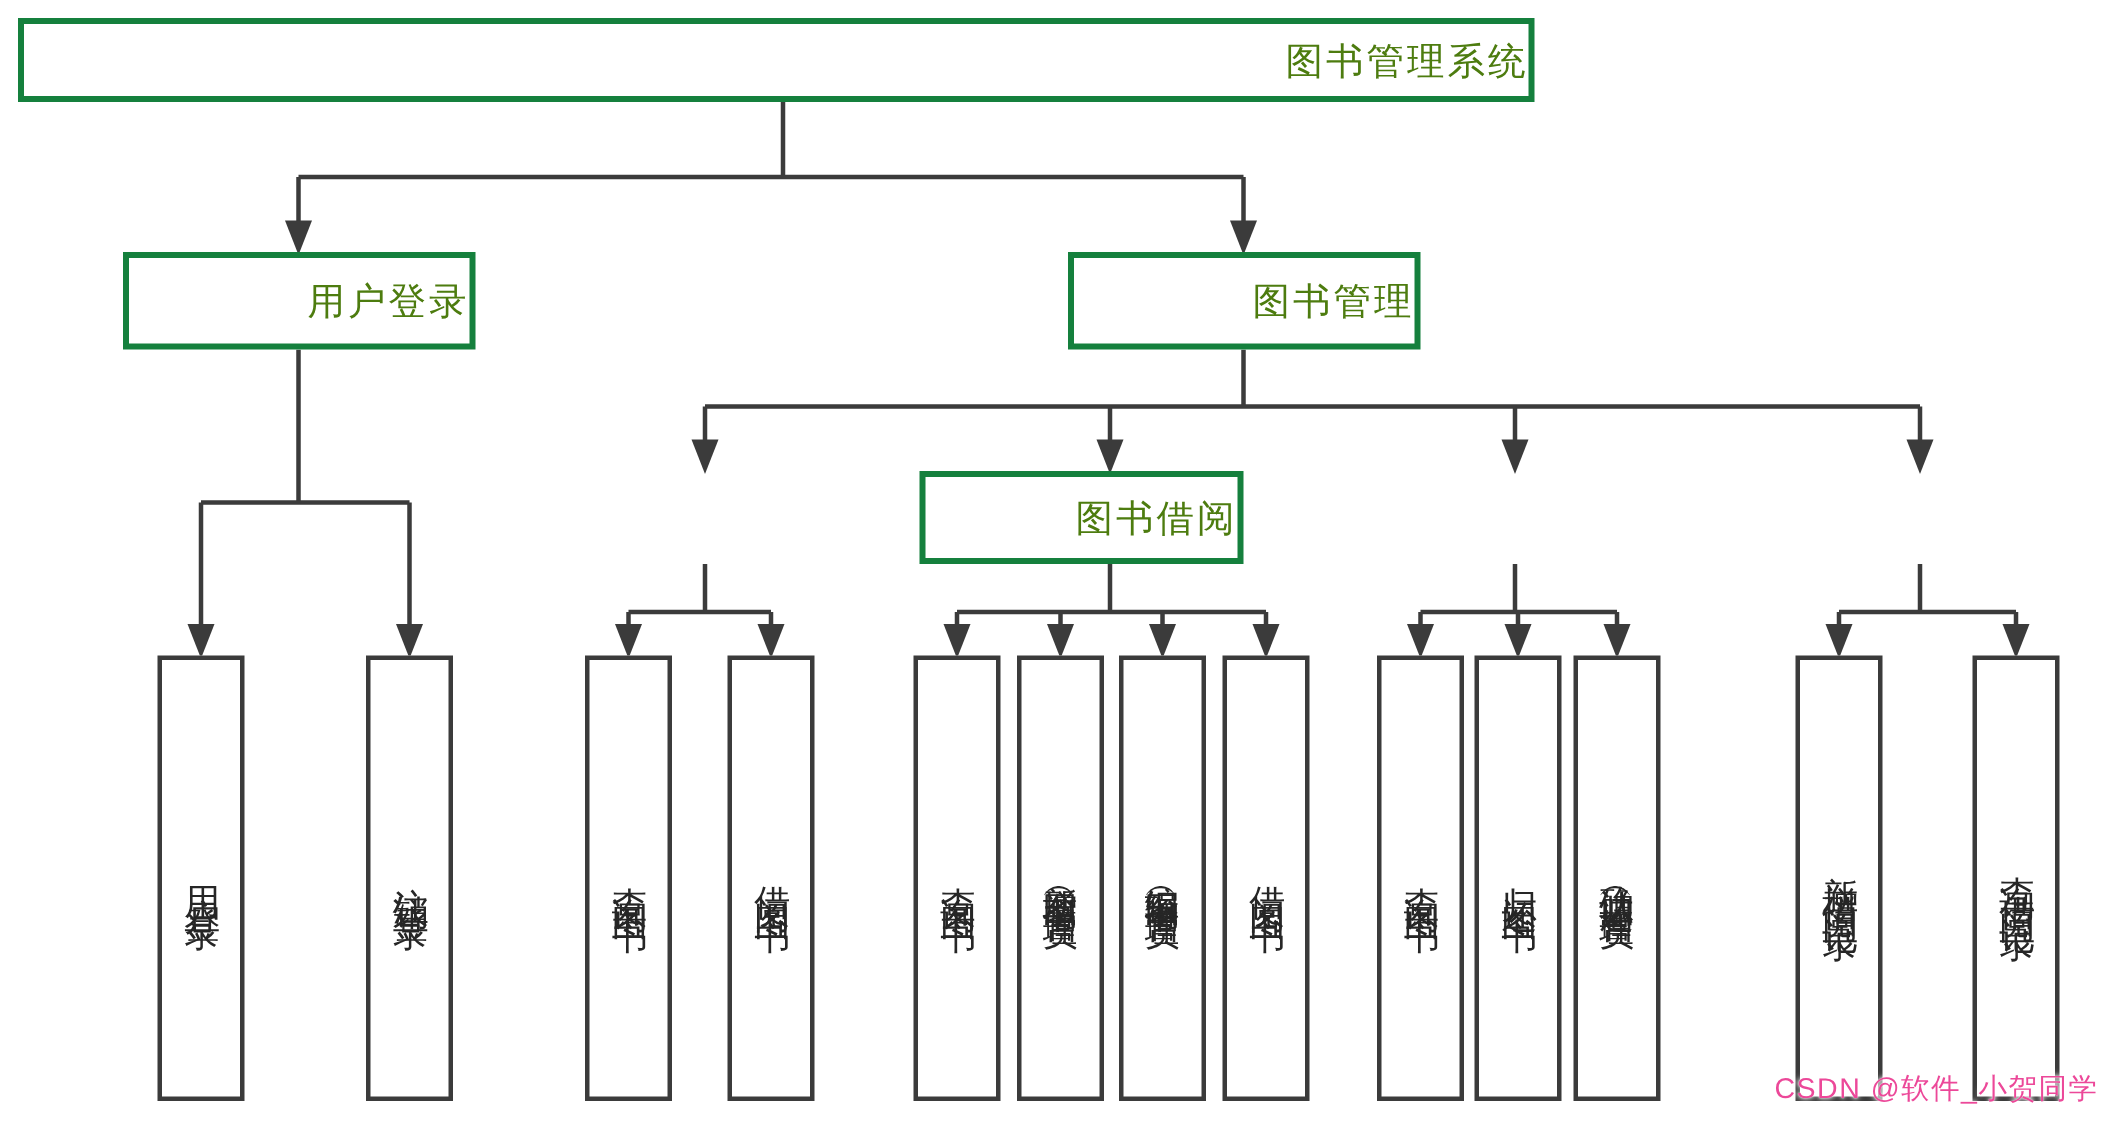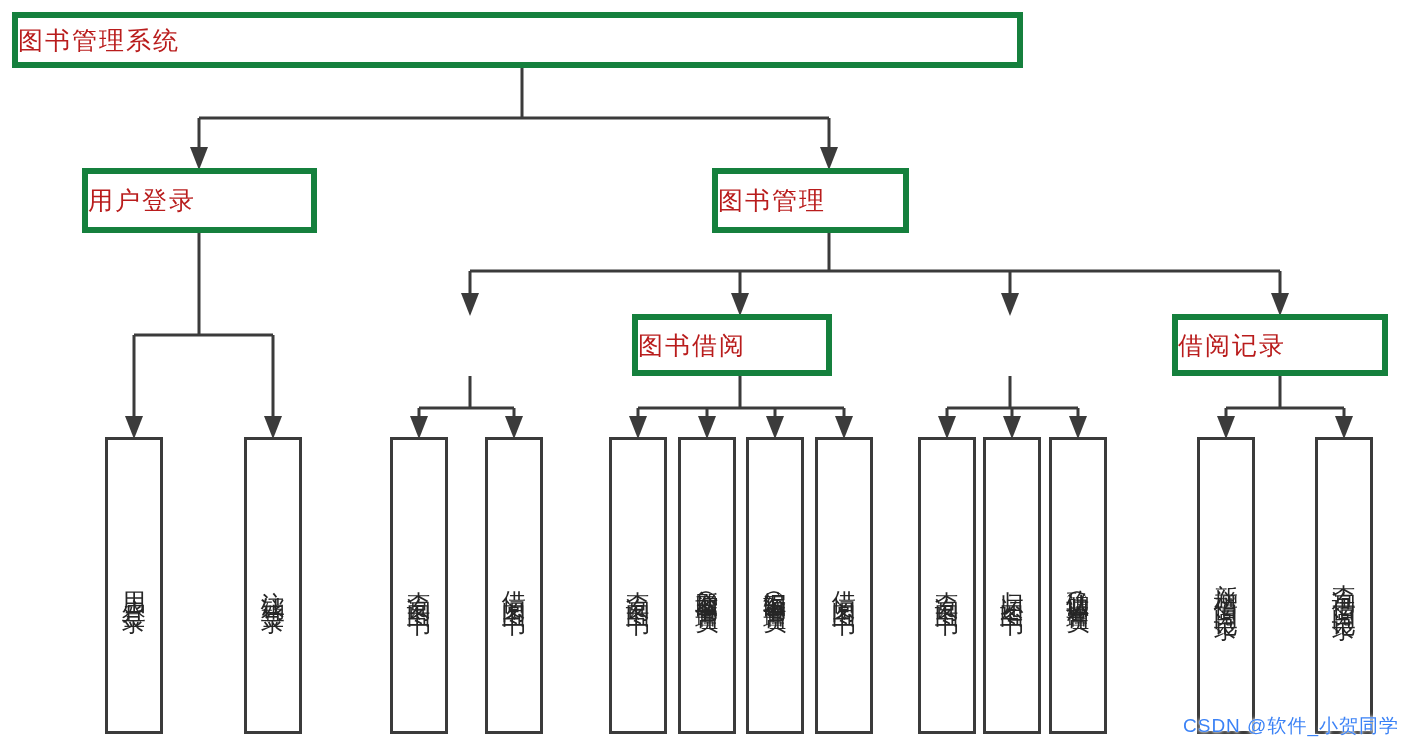--- a/index.html
+++ b/index.html
@@ -4,36 +4,36 @@
 <style>
   html,body{margin:0;padding:0;background:#fff;}
   .canvas{
     position:relative;width:1405px;height:747px;background:#ffffff;
     font-family:"Liberation Sans","DejaVu Sans",sans-serif;overflow:hidden;
   }
   .connectors{position:absolute;left:0;top:0;pointer-events:none;}
   .connectors path.l{fill:none;stroke:#3b3b3b;stroke-width:3;}
   .connectors polygon{fill:#3b3b3b;stroke:none;}
   .hbox{
-    position:absolute;box-sizing:border-box;border:6px solid #15803d;background:#ffffff;
-    display:flex;align-items:center;justify-content:flex-start;
-    font-size:25px;color:#b91c1c;letter-spacing:2px;white-space:nowrap;
+    position:absolute;box-sizing:border-box;border:4px solid #15803d;background:#ffffff;
+    display:flex;align-items:center;justify-content:flex-end;
+    font-size:25px;color:#4d7c0f;letter-spacing:2px;white-space:nowrap;
   }
   .vbox{
     position:absolute;top:437px;width:58px;height:297px;box-sizing:border-box;
     border:3px solid #3b3b3b;background:#ffffff;
     display:flex;align-items:center;justify-content:center;
   }
   .vbox .vtext{
     writing-mode:vertical-rl;text-orientation:mixed;
     font-size:24px;color:#262626;letter-spacing:7px;line-height:1.15;white-space:nowrap;
   }
   .vbox.long .vtext{letter-spacing:3px;font-size:23px;}
   .watermark{
-    position:absolute;left:1183px;top:713px;font-size:19px;color:#3b82f6;
+    position:absolute;left:1183px;top:713px;font-size:19px;color:#ec4899;
     letter-spacing:1px;white-space:nowrap;
     text-shadow:0 0 5px #ffffff,0 0 3px #ffffff,0 0 1px #ffffff;
   }
 </style>
 </head>
 <body>
 
 <div class="canvas">
 
   <svg class="connectors" width="1405" height="747" viewBox="0 0 1405 747">
@@ -75,29 +75,26 @@
     <polygon points="1335,416 1353,416 1344,439"></polygon>
   </svg>
 
   <div class="hbox" style="left:12px;top:12px;width:1011px;height:56px">
     <span>图书管理系统</span>
   </div>
 
   <div class="hbox" style="left:82px;top:168px;width:235px;height:65px">
     <span>用户登录</span>
   </div>
-  <div class="hbox" style="left:712px;top:168px;width:197px;height:65px">
+  <div class="hbox" style="left:712px;top:168px;width:235px;height:65px">
     <span>图书管理</span>
   </div>
 
-  <div class="hbox" style="left:632px;top:314px;width:200px;height:62px">
+  <div class="hbox" style="left:613px;top:314px;width:216px;height:62px">
     <span>图书借阅</span>
-  </div>
-  <div class="hbox" style="left:1172px;top:314px;width:216px;height:62px">
-    <span>借阅记录</span>
   </div>
 
   <div class="vbox" style="left:105px">
     <span class="vtext">用户登录</span>
   </div>
   <div class="vbox" style="left:244px">
     <span class="vtext">注销登录</span>
   </div>
 
   <div class="vbox" style="left:390px">

